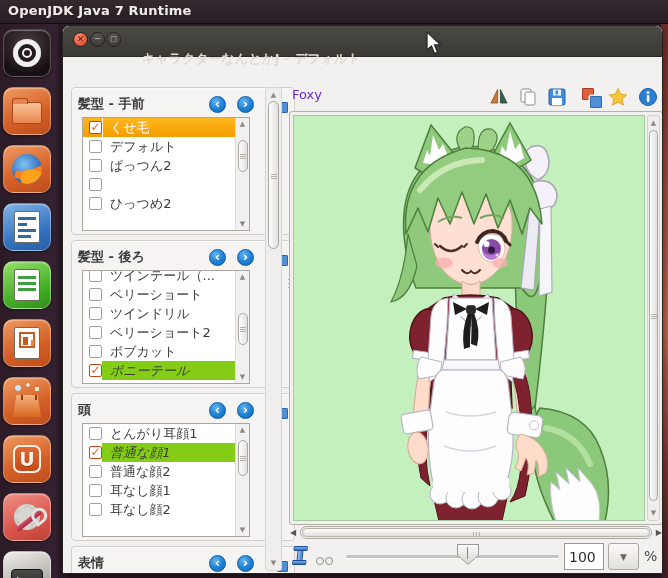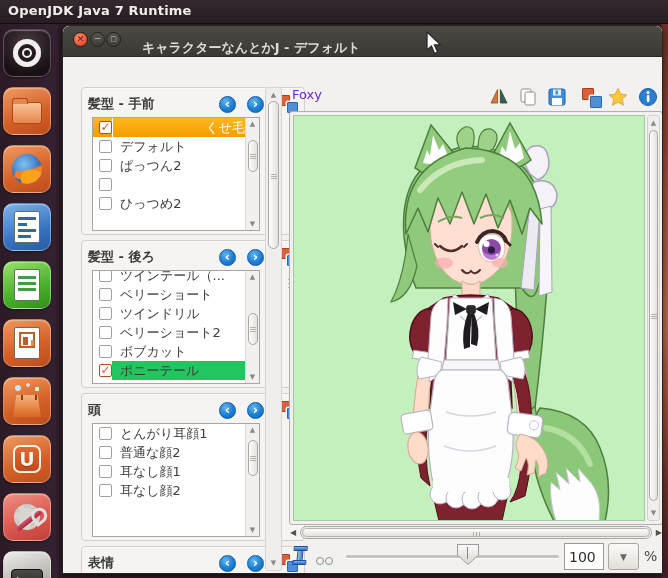--- a/index.html
+++ b/index.html
@@ -60,53 +60,53 @@
   .wrench::after{content:""; position:absolute; right:-4px; top:-3px; width:10px; height:10px; border:3px solid #e3e1dd; border-radius:50% 50% 50% 0;}
   .term-screen { width:32px; height:26px; margin-top:14px; background:linear-gradient(#4a4a48,#242424); border-radius:4px; border:1px solid #111;
      color:#cfd4cf; font-size:11px; font-weight:bold; display:flex; align-items:flex-start; justify-content:flex-start; padding:2px 4px;}
 
   
   .app-window { position:absolute; left:62px; top:25px; width:601px; height:549px;
     border-radius:7px 7px 2px 2px; box-shadow:0 3px 10px rgba(0,0,0,.55); background:#f2f1ef; z-index:10; overflow:hidden;
     border:1px solid #26241f; }
   .titlebar { position:absolute; left:0; top:0; width:100%; height:31px;
     background:linear-gradient(#4b4944,#3b3934); border-bottom:1px solid #2c2a26; border-radius:6px 6px 0 0; }
-  .win-title { position:absolute; left:79px; top:13px; font-size:13px; font-weight:bold; color:#dfdbd3; }
+  .win-title { position:absolute; left:79px; top:24px; font-size:13px; font-weight:bold; color:#dfdbd3; }
   .wbtn { position:absolute; top:6px; width:15px; height:15px; border-radius:50%; border:1px solid #22201c;
     display:flex; align-items:center; justify-content:center; font-size:9px; line-height:1; }
   .wbtn-close { left:10px; background:radial-gradient(circle at 35% 30%,#fa8d68,#e8593c 60%,#c6432a); color:#5e1406; font-weight:bold; }
   .wbtn-min   { left:27px; background:linear-gradient(#57544e,#403d38); color:#c9c5bd; }
   .wbtn-max   { left:43px; background:linear-gradient(#57544e,#403d38); color:#c9c5bd; font-size:7px; }
   .menubar { position:absolute; left:0; top:31px; width:100%; height:26px; background:#3b3934; display:flex; align-items:center; padding-left:11px; gap:26px; }
   .menu-item { font-size:13px; color:#7d7974; }
   .win-content { position:absolute; left:0; top:57px; width:599px; height:490px; background:#f2f1ef; overflow:hidden; }
 
   
-  .section-box { position:absolute; left:18px; width:224px; height:148px;
+  .section-box { position:absolute; left:8px; width:224px; height:148px;
     background:#f5f4f2; border:1px solid #d2cfca; border-radius:4px; box-shadow:inset 0 1px 0 #fbfaf9;padding-left:44px; }
   .sec-head { position:absolute; left:6px; right:6px; top:4px; height:24px; display:flex; align-items:center; }
   .sec-title { font-size:13px; font-weight:bold; color:#3b3b3b; flex:1; }
   .navbtn { width:17px; height:17px; border-radius:50%; margin-right:11px;
     background:radial-gradient(circle at 38% 30%,#63b4ee,#1d7fd3 55%,#0f67b8); border:1px solid #0c5ba6;
     color:#fff; font-weight:bold; display:flex; align-items:center; justify-content:center; font-size:13px; line-height:1; }
   .navbtn i { font-style:normal; margin-top:-2px; }
   .dup-icon { width:19px; height:18px; position:relative; margin-left:4px; }
   .sq-back  { position:absolute; left:0; top:0; width:11px; height:11px; background:#dd5f3b; border:1px solid #a83e1f; border-radius:1px;}
   .sq-front { position:absolute; right:0; bottom:0; width:11px; height:11px; background:#4f8fd6; border:1px solid #2b67ad; border-radius:1px; box-shadow:0 0 0 1.5px #f5f4f2;}
   .list-box { position:absolute; left:10px; top:29px; width:168px; height:114px; background:#fff; border:1px solid #a9a6a1; overflow:hidden; }
   .rows { position:absolute; left:0; top:0; right:14px; }
   .row { display:flex; align-items:center; height:19px; }
   .row .cb { width:13px; height:13px; margin-left:6px; background:#fff; border:1px solid #a3a09b; border-radius:2px; flex:none;
     display:flex; align-items:center; justify-content:center; font-size:12px; color:transparent; }
   .row .cb.checked { border-color:#bb4a24; color:#e45a1e; font-weight:bold; }
   .row .cb.checked::after { content:"✓"; margin-top:-1px; }
   .row .lbl { flex:1; font-size:13px; color:#3c3c3c; line-height:19px; padding-left:8px; white-space:nowrap; overflow:hidden; height:19px; }
-  .row.sel-orange { background:linear-gradient(#fdb71e,#f59d00);text-align:right; }
+  .row.sel-orange { background:linear-gradient(#fdb71e,#f59d00); }
   .row.sel-orange .lbl { color:#fff; border-left:1px solid #fff; padding-left:7px; }
-  .row.sel-cyan .lbl { background:#22c55e; }
+  .row.sel-cyan .lbl { background:#84cc16;font-style:italic; }
   .shift-up { margin-top:-5px; }
   
   .list-sb { position:absolute; right:0; top:0; width:14px; height:100%; background:#f1f0ee; border-left:1px solid #dddbd7; }
   .sb-arrow { position:absolute; left:0; width:100%; text-align:center; font-size:7px; color:#8a8781; line-height:10px; }
   .sb-thumb { position:absolute; left:1.5px; width:10px; border-radius:6px; background:linear-gradient(90deg,#fdfdfc,#e3e1dd); border:1px solid #aaa7a1; }
   .grip { position:absolute; left:50%; transform:translateX(-50%); width:6px; border-top:1px solid #b5b2ac; box-shadow:0 2px 0 #b5b2ac, 0 4px 0 #b5b2ac; }
 
   
   .panel-sb { position:absolute; left:202px; top:4px; width:17px; height:484px; background:#efeeec; border:1px solid #d8d5d1; border-radius:3px; }
   
@@ -345,20 +345,24 @@
         <span class="dup-icon">
             <i class="sq-back"></i>
             <i class="sq-front"></i>
           </span>
       </div>
       <div class="list-box">
         <div class="rows">
           <div class="row">
               <span class="cb"></span>
               <span class="lbl">とんがり耳顔1</span>
+            </div>
+          <div class="row sel-cyan">
+              <span class="cb checked"></span>
+              <span class="lbl">普通な顔1</span>
             </div>
           <div class="row">
               <span class="cb"></span>
               <span class="lbl">普通な顔2</span>
             </div>
           <div class="row">
               <span class="cb"></span>
               <span class="lbl">耳なし顔1</span>
             </div>
           <div class="row">

